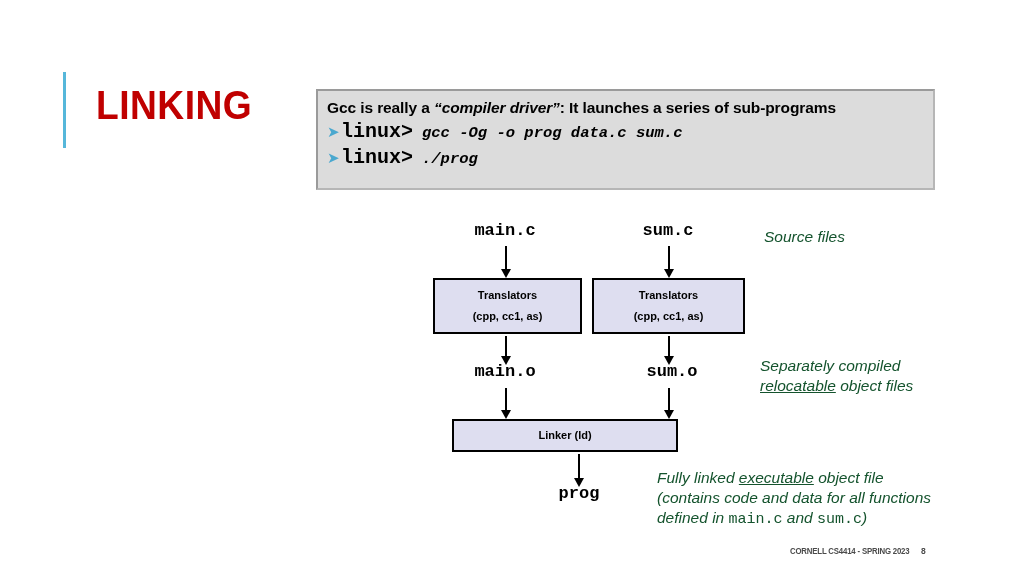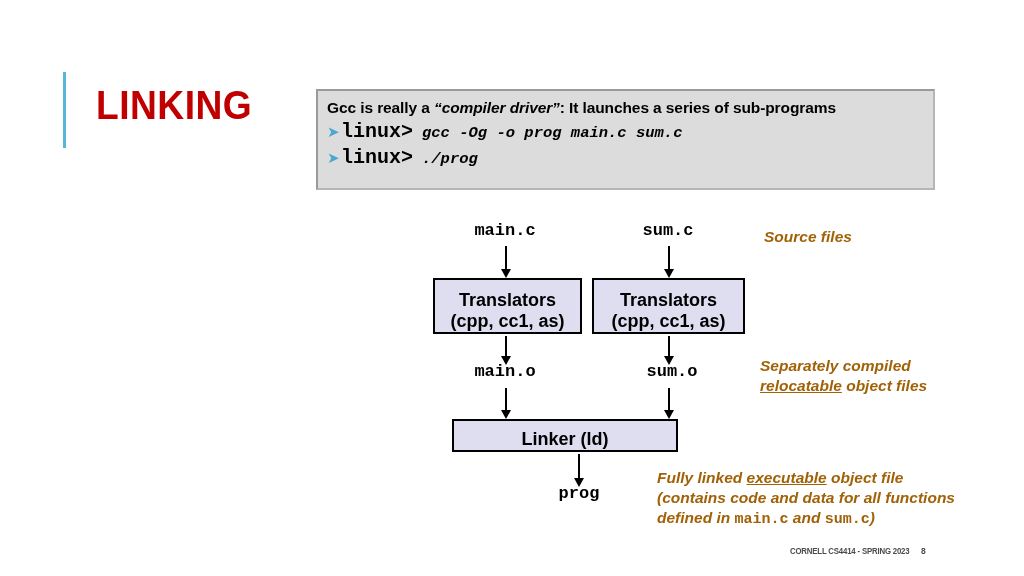--- a/index.html
+++ b/index.html
@@ -106,22 +106,22 @@
     text-align: center;
   }
   .proc-box {
     position: absolute;
     background: #dedef0;
     border: 2.5px solid #000000;
     box-sizing: border-box;
     display: flex;
     flex-direction: column;
     align-items: center;
-    justify-content: flex-end;
-    font-size: 18px;
+    justify-content: center;
+    font-size: 11px;
     font-weight: bold;
     line-height: 21px;
     color: #000;
   }
   .arrow {
     position: absolute;
     width: 2px;
     background: #000;
   }
   .arrow::after {
@@ -132,23 +132,23 @@
     width: 0;
     height: 0;
     border-left: 5px solid transparent;
     border-right: 5px solid transparent;
     border-top: 9px solid #000;
   }
 
   
   .annot {
     position: absolute;
-    color: #a16207;
+    color: #14532d;
     font-style: italic;
-    font-weight: bold;
+    font-weight: normal;
     font-size: 15.5px;
     line-height: 20px;
     white-space: nowrap;
   }
   .annot u {
     text-decoration: underline;
   }
   .annot .mono {
     font-family: "Liberation Mono", monospace;
     font-style: normal;
@@ -183,21 +183,21 @@
 <div id="accent-bar"></div>
 <div id="page-title">LINKING</div>
 
 <div id="gcc-box">
 
   <div id="gcc-headline"><span>Gcc is really a </span><span class="it">“compiler driver”</span><span>:  It launches a series of sub-programs</span></div>
 
   <div class="cmd-line">
     <span class="bullet-arrow">➤</span>
     <span class="cmd-prompt">linux&gt;</span>
-    <span class="cmd-text">gcc -Og -o prog main.c sum.c</span>
+    <span class="cmd-text">gcc -Og -o prog data.c sum.c</span>
   </div>
 
   <div class="cmd-line">
     <span class="bullet-arrow">➤</span>
     <span class="cmd-prompt">linux&gt;</span>
     <span class="cmd-text">./prog</span>
   </div>
 </div>
 
 <div class="mono-label" style="left:440px; top:221px; width:130px;">main.c</div>

